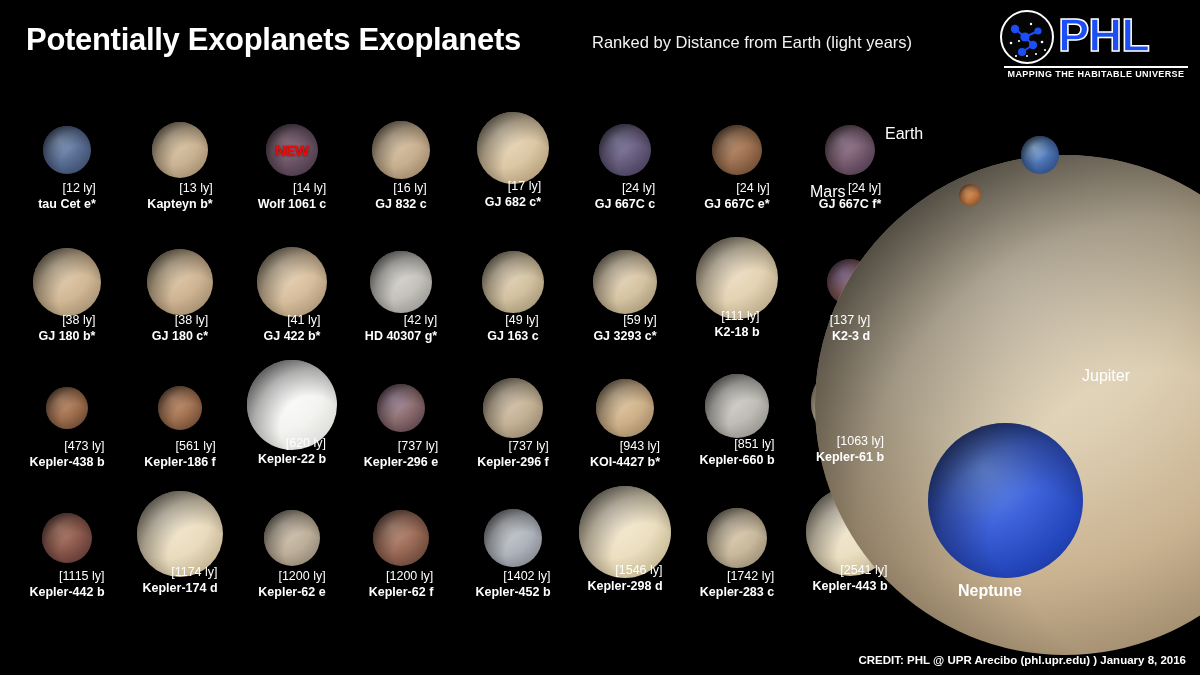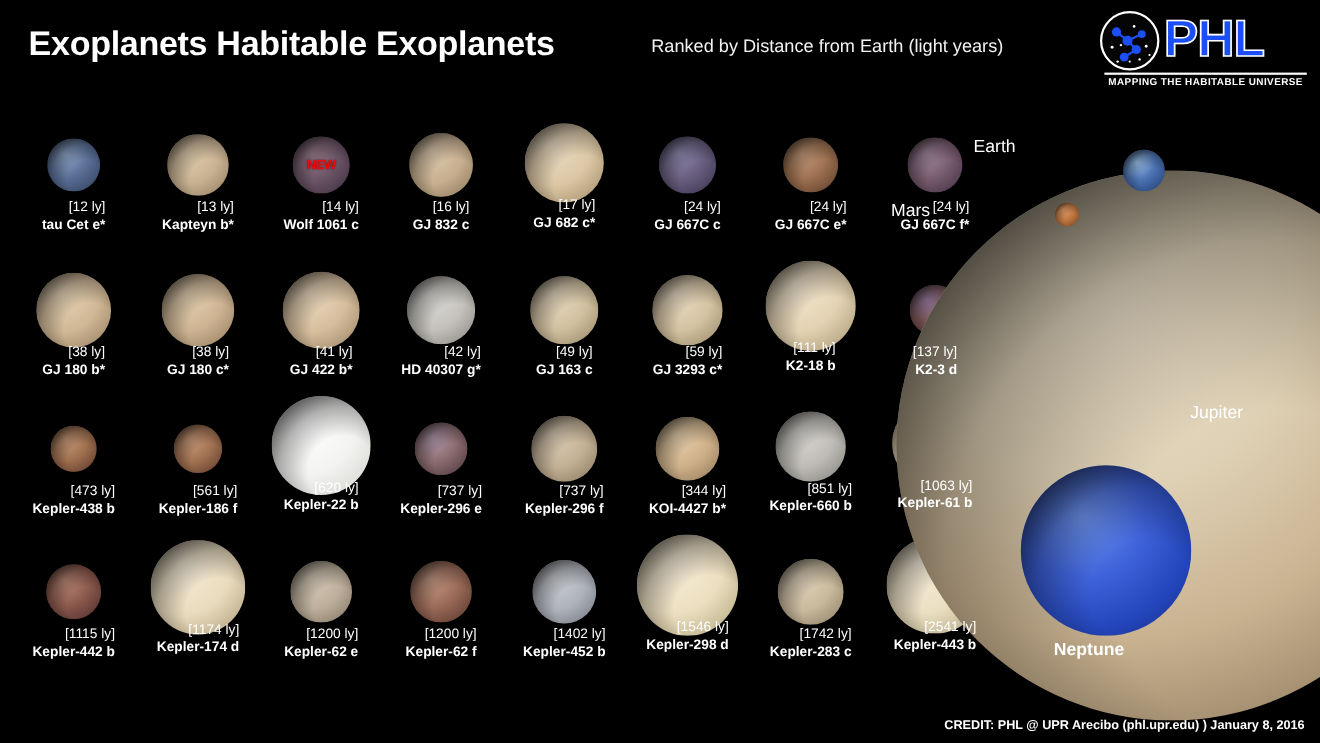--- a/index.html
+++ b/index.html
@@ -91,21 +91,21 @@
     position: absolute; inset: 0;
     border-radius: 50%;
     background: radial-gradient(circle at 72% 76%,
         rgba(0,0,0,0) 34%, rgba(0,0,0,0.30) 62%,
         rgba(0,0,0,0.72) 86%, rgba(0,0,0,0.93) 100%);
   }
   .new-badge {
     position: absolute;
     left: 50%; top: 50%;
     transform: translate(-50%,-50%);
-    font-size: 12px; font-weight: bold;
+    font-size: 15px; font-weight: bold;
     color: #f00b0b;
     letter-spacing: -0.5px;
     text-shadow: 0 0 2px #5a0000;
     z-index: 4;
   }
   .planet-labels {
     position: absolute;
     transform: translateX(-50%);
     text-align: right;
     white-space: nowrap;
@@ -148,21 +148,21 @@
     font-weight: bold;
     color: #ffffff;
     white-space: nowrap;
   }
 </style>
 </head>
 <body>
 
 <div id="poster">
 
-  <div id="title">Exoplanets Habitable Exoplanets</div>
+  <div id="title">Potentially Exoplanets Exoplanets</div>
   <div id="logo">
     <div id="logo-mark">
       <svg width="50" height="50" viewBox="0 0 50 50" aria-hidden="true">
         <line x1="13" y1="17" x2="23" y2="25" stroke="#1b4ff5" stroke-width="2"></line>
         <line x1="23" y1="25" x2="36" y2="19" stroke="#1b4ff5" stroke-width="2"></line>
         <line x1="23" y1="25" x2="31" y2="33" stroke="#1b4ff5" stroke-width="2"></line>
         <line x1="31" y1="33" x2="20" y2="40" stroke="#1b4ff5" stroke-width="2"></line>
         <circle cx="13" cy="17" r="4.2" fill="#1b4ff5"></circle>
         <circle cx="23" cy="25" r="4.6" fill="#1b4ff5"></circle>
         <circle cx="36" cy="19" r="3.6" fill="#1b4ff5"></circle>
@@ -331,21 +331,21 @@
       <div class="planet-cell">
         <div class="planet-disc" style="left: 513px; top: 408px; width: 60px; height: 60px; background-image: radial-gradient(circle at 34% 28%, rgb(222, 208, 185) 0%, rgb(194, 176, 148) 52%, rgb(131, 118, 92) 100%), repeating-linear-gradient(0deg, rgba(255, 255, 255, 0.1) 0px, rgba(255, 255, 255, 0.1) 4px, rgba(0, 0, 0, 0.1) 4px, rgba(0, 0, 0, 0.1) 9px); background-blend-mode: normal, soft-light;"></div>
         <div class="planet-labels" style="left: 513px; top: 438px;">
           <div class="pl-dist">[737 ly]</div>
           <div class="pl-name">Kepler-296 f</div>
         </div>
       </div>
       <div class="planet-cell">
         <div class="planet-disc" style="left: 625px; top: 408px; width: 58px; height: 58px; background-image: radial-gradient(circle at 34% 28%, rgb(232, 209, 174) 0%, rgb(205, 176, 137) 52%, rgb(140, 117, 84) 100%), repeating-linear-gradient(0deg, rgba(255, 255, 255, 0.1) 0px, rgba(255, 255, 255, 0.1) 4px, rgba(0, 0, 0, 0.1) 4px, rgba(0, 0, 0, 0.1) 9px); background-blend-mode: normal, soft-light;"></div>
         <div class="planet-labels" style="left: 625px; top: 438px;">
-          <div class="pl-dist">[344 ly]</div>
+          <div class="pl-dist">[943 ly]</div>
           <div class="pl-name">KOI-4427 b*</div>
         </div>
       </div>
       <div class="planet-cell">
         <div class="planet-disc" style="left: 737px; top: 406px; width: 64px; height: 64px; background-image: radial-gradient(circle at 34% 28%, rgb(220, 218, 214) 0%, rgb(191, 188, 182) 52%, rgb(127, 125, 119) 100%), repeating-linear-gradient(0deg, rgba(255, 255, 255, 0.1) 0px, rgba(255, 255, 255, 0.1) 4px, rgba(0, 0, 0, 0.1) 4px, rgba(0, 0, 0, 0.1) 9px); background-blend-mode: normal, soft-light;"></div>
         <div class="planet-labels" style="left: 737px; top: 436px;">
           <div class="pl-dist">[851 ly]</div>
           <div class="pl-name">Kepler-660 b</div>
         </div>
       </div>

